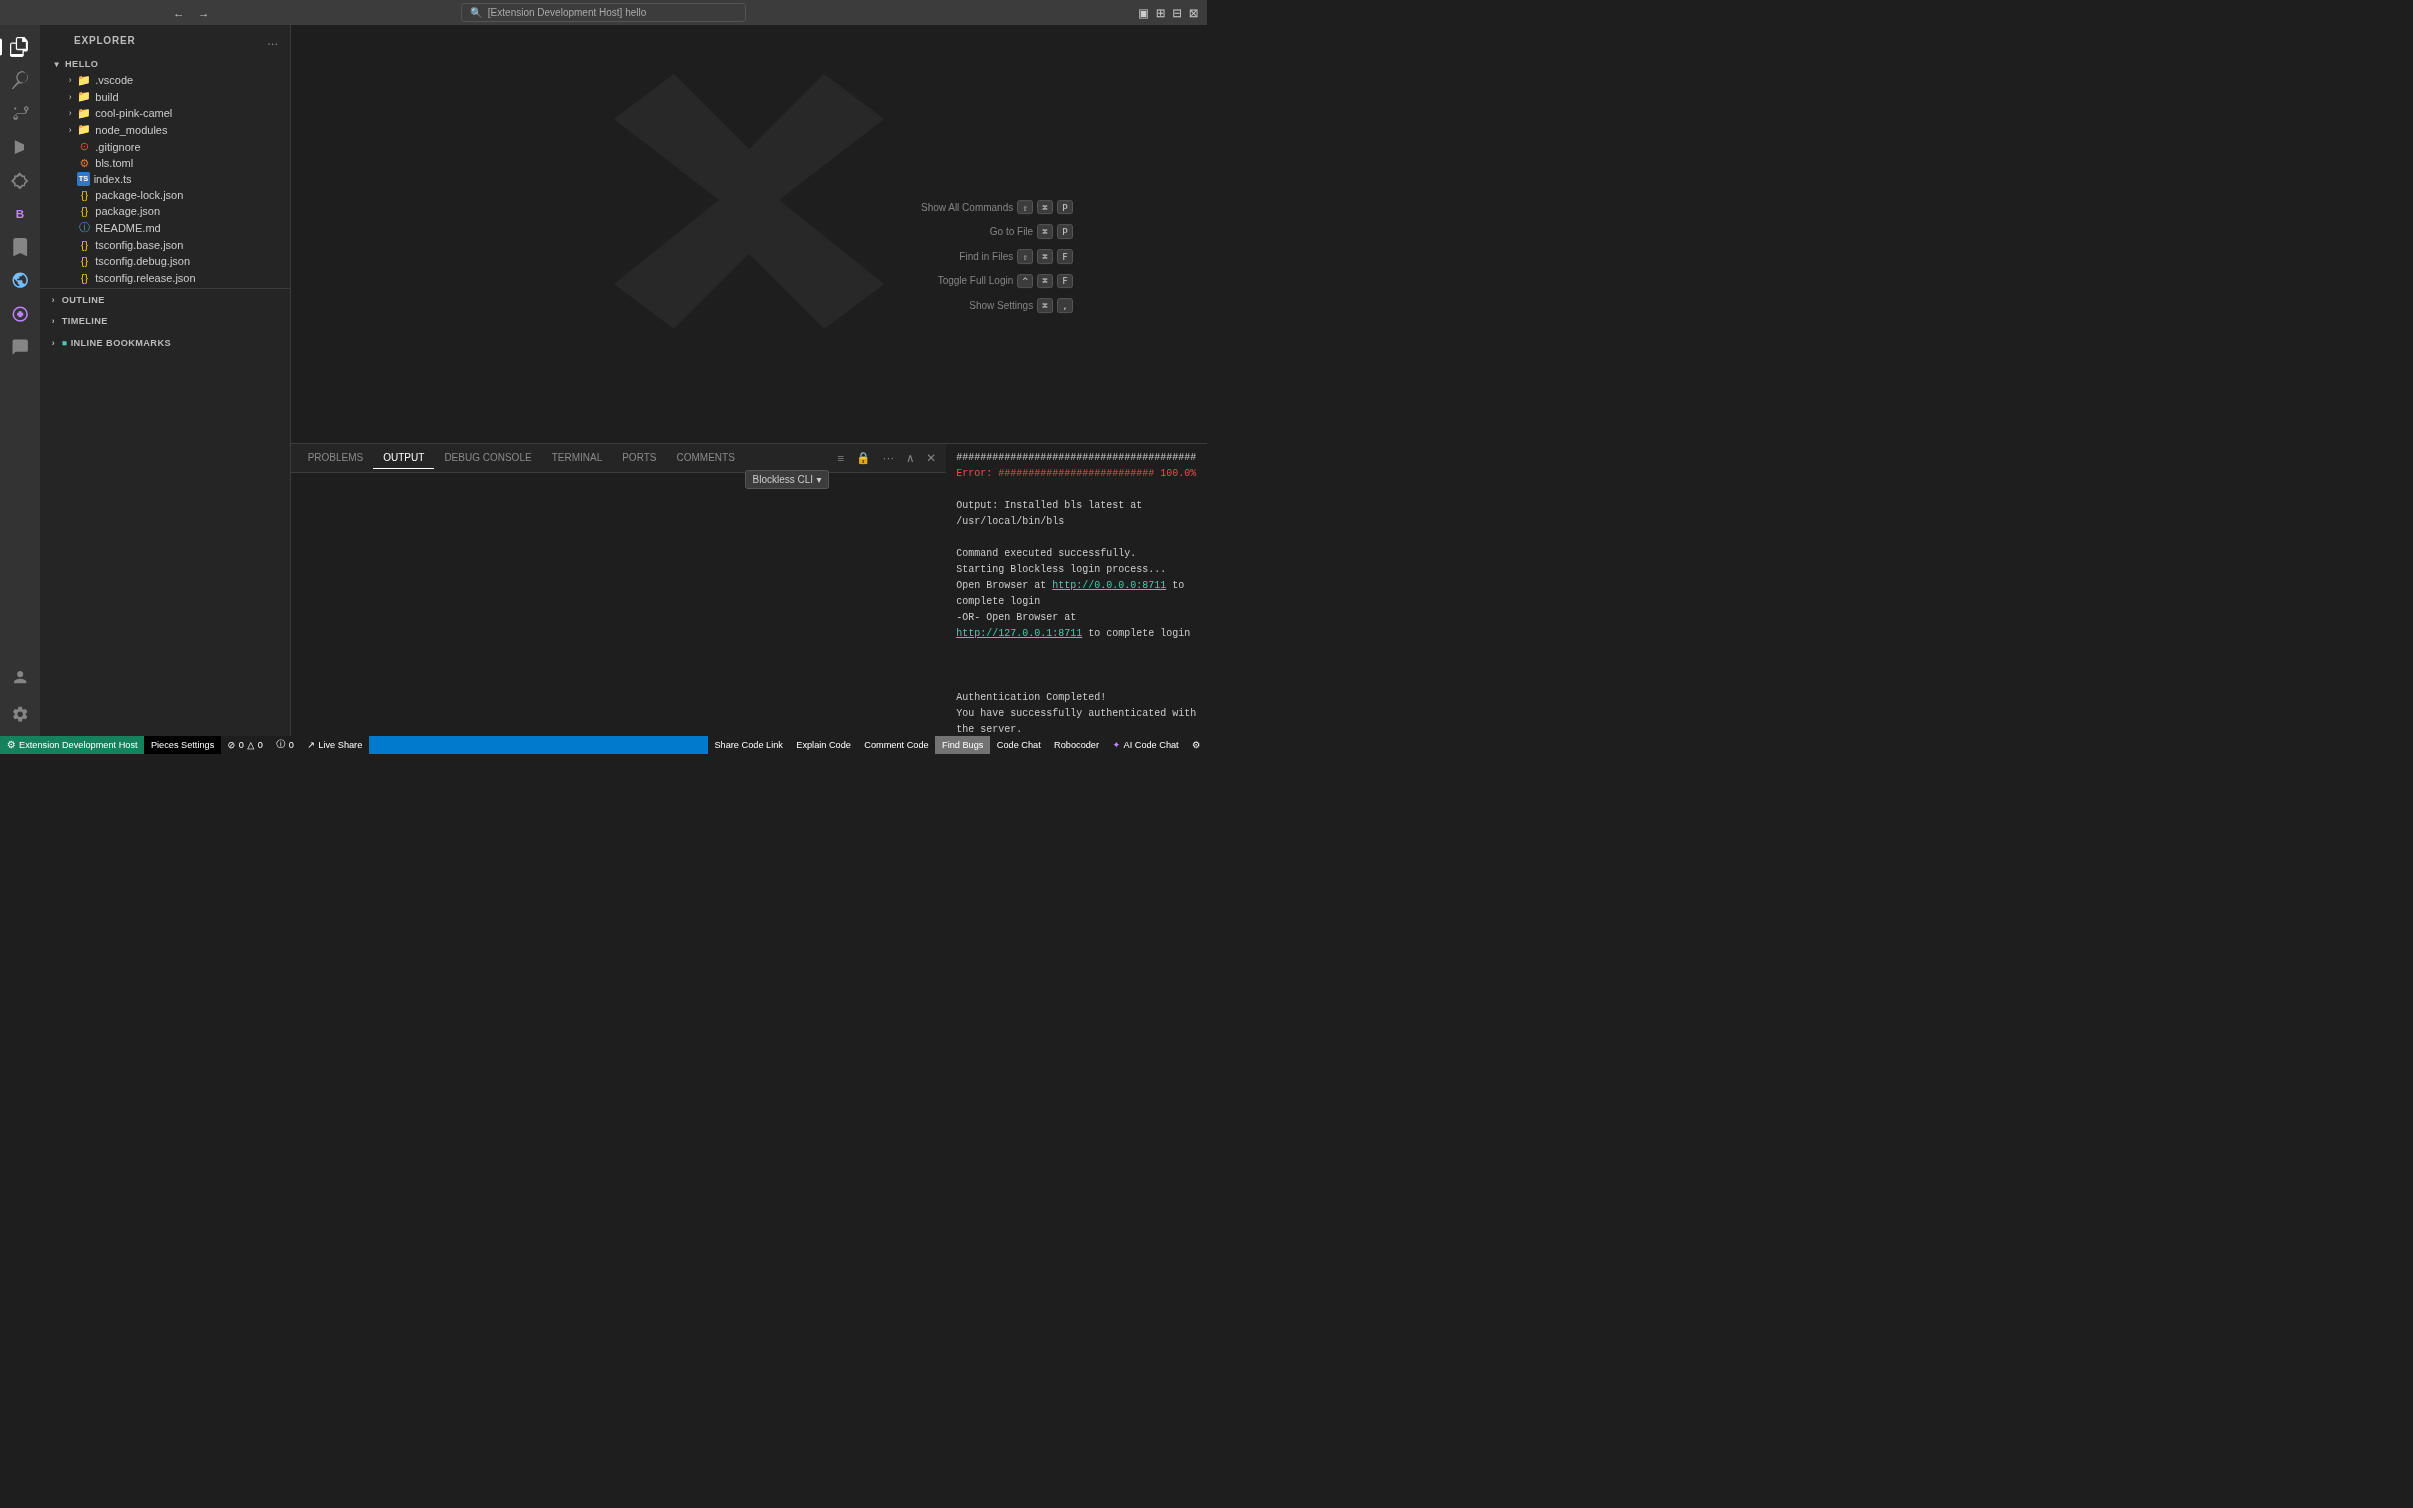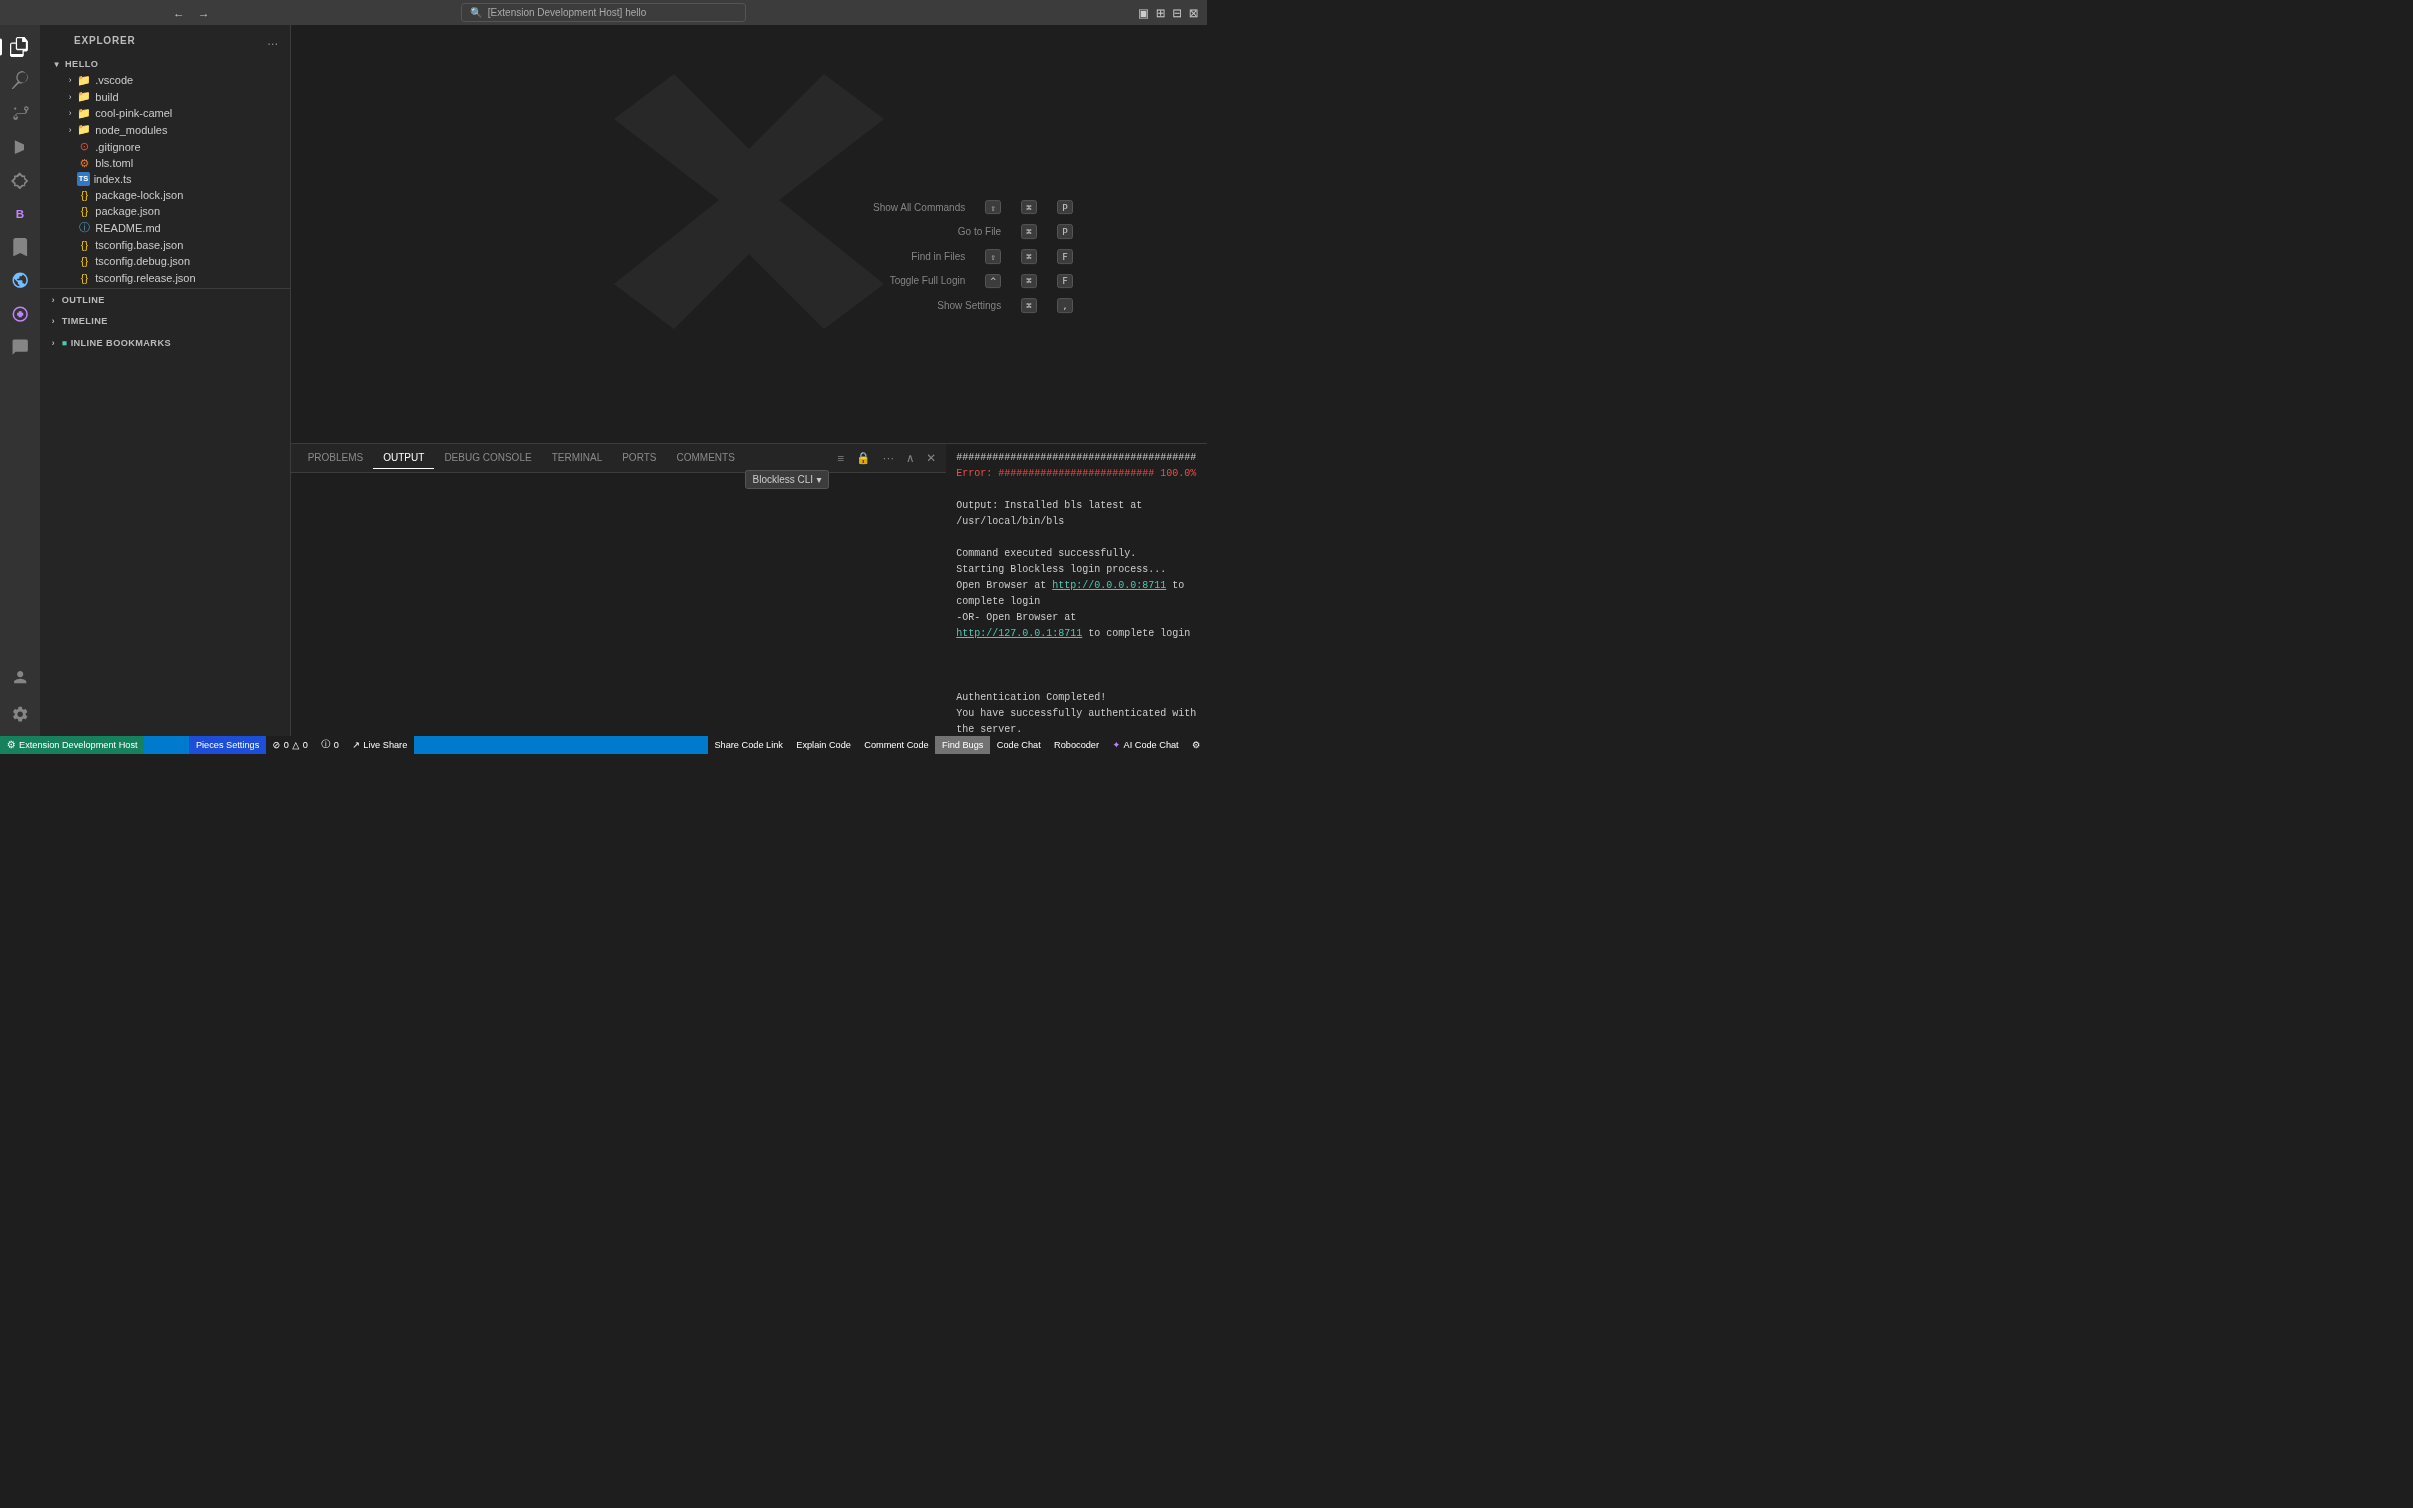--- a/index.html
+++ b/index.html
@@ -257,21 +257,21 @@
       top: 50%;
       transform: translateY(-30%);
       display: flex;
       flex-direction: column;
       gap: 10px;
       align-items: flex-end;
     }
     .command-hint {
       display: flex;
       align-items: center;
-      gap: 20px;
+      gap: 4px;
       color: #858585;
       font-size: 10px;
     }
     .command-hint-label {
       text-align: right;
     }
     .kbd {
       background: #3c3c3c;
       border: 0.8px solid #555;
       border-radius: 2.5px;
@@ -692,21 +692,21 @@
   </div>
 
   <div class="statusbar">
     <div class="status-left">
 
       <div class="status-item" style="background:#16825d;gap:3.4px;">
         <span style="font-size:10px;">⚙</span>
         <span>Extension Development Host</span>
       </div>
 
-      <div class="status-item" style="background:#1d4ed8;margin-left:45px;">
+      <div class="status-item" style="background:#000000;">
         <span>Pieces Settings</span>
       </div>
 
       <div class="status-item" style="background:#1e1e1e;">
         <span>⊘</span>
         <span>0</span>
         <span>△</span>
         <span>0</span>
       </div>
 

